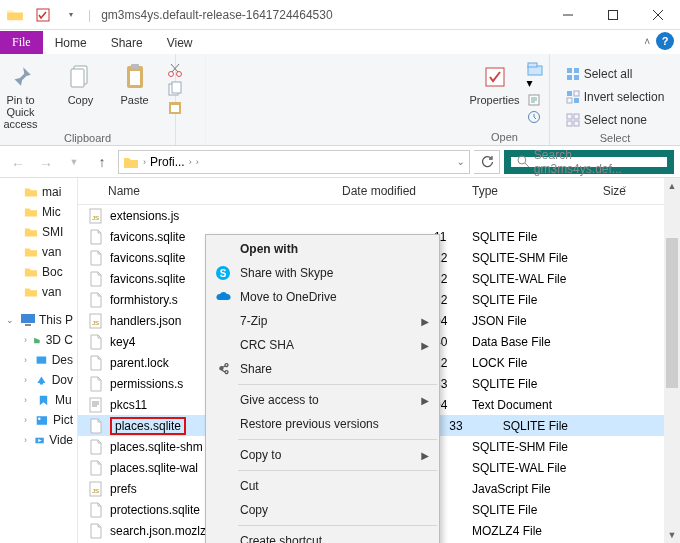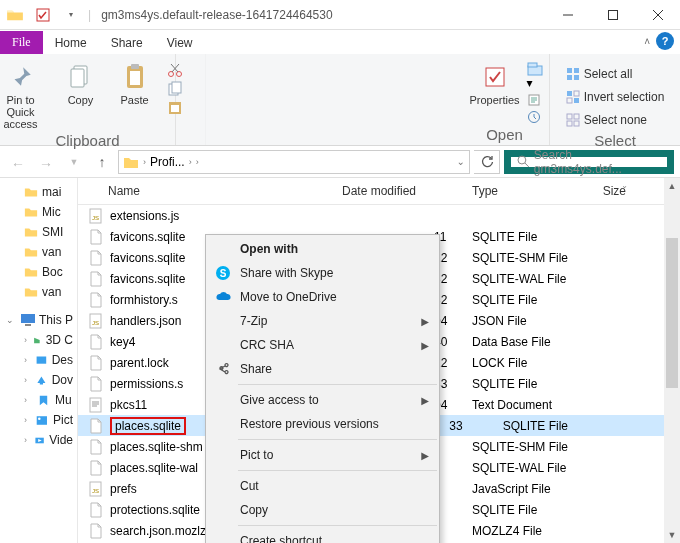--- a/index.html
+++ b/index.html
@@ -18,21 +18,21 @@
 .tabs { height: 24px; display: flex; align-items: flex-end; background: #fff; position: relative; }
 .tab { padding: 4px 12px 4px; font-size: 12px; color: #333; }
 .tab.file { background: #a21caf; color: #fff; font-family: Liberation Serif, serif; }
 .tab.active { background: #fff; }
 .help-icon { position: absolute; right: 6px; top: 2px; width: 18px; height: 18px; background: #1979ca; color: #fff; border-radius: 50%; display: flex; align-items: center; justify-content: center; font-size: 11px; font-weight: bold; }
 .ribbon-caret { position: absolute; right: 30px; top: 6px; font-size: 10px; color: #666; }
 
 
 .ribbon { height: 92px; background: #f5f6f7; border-bottom: 1px solid #d8d8d8; display: flex; }
 .ribbon-group { border-right: 1px solid #e2e2e2; padding: 2px 8px 0; display: flex; flex-direction: column; align-items: center; }
-.ribbon-group-label { font-size: 15px; color: #666; text-align: center; margin-top: auto; padding: 2px 0; }
+.ribbon-group-label { font-size: 11px; color: #666; text-align: center; margin-top: auto; padding: 2px 0; }
 .ribbon-row { display: flex; gap: 10px; }
 .ribbon-btn-lg { display: flex; flex-direction: column; align-items: center; width: 44px; padding-top: 4px; font-size: 11px; color: #333; }
 .ribbon-btn-lg .icon-slot { height: 34px; display: flex; align-items: center; justify-content: center; }
 .ribbon-stack { display: flex; flex-direction: column; gap: 3px; padding-top: 6px; }
 .ribbon-small { font-size: 12px; color: #333; display: flex; align-items: center; gap: 4px; height: 20px; }
 
 
 .navbar { height: 32px; display: flex; align-items: center; gap: 4px; padding: 2px 6px; border-bottom: 1px solid #e0e0e0; }
 .nav-arrow { width: 24px; height: 24px; display: flex; align-items: center; justify-content: center; color: #bbb; font-size: 14px; }
 .nav-arrow.enabled { color: #555; }
@@ -676,21 +676,21 @@
     <div class="ctx-sep"></div>
     <div class="ctx-item">
         <span>Give access to</span>
         <span class="submenu-arrow">▶</span>
       </div>
     <div class="ctx-item">
         <span>Restore previous versions</span>
       </div>
     <div class="ctx-sep"></div>
     <div class="ctx-item">
-        <span>Pict to</span>
+        <span>Copy to</span>
         <span class="submenu-arrow">▶</span>
       </div>
     <div class="ctx-sep"></div>
     <div class="ctx-item">
         <span>Cut</span>
       </div>
     <div class="ctx-item">
         <span>Copy</span>
       </div>
     <div class="ctx-sep"></div>

